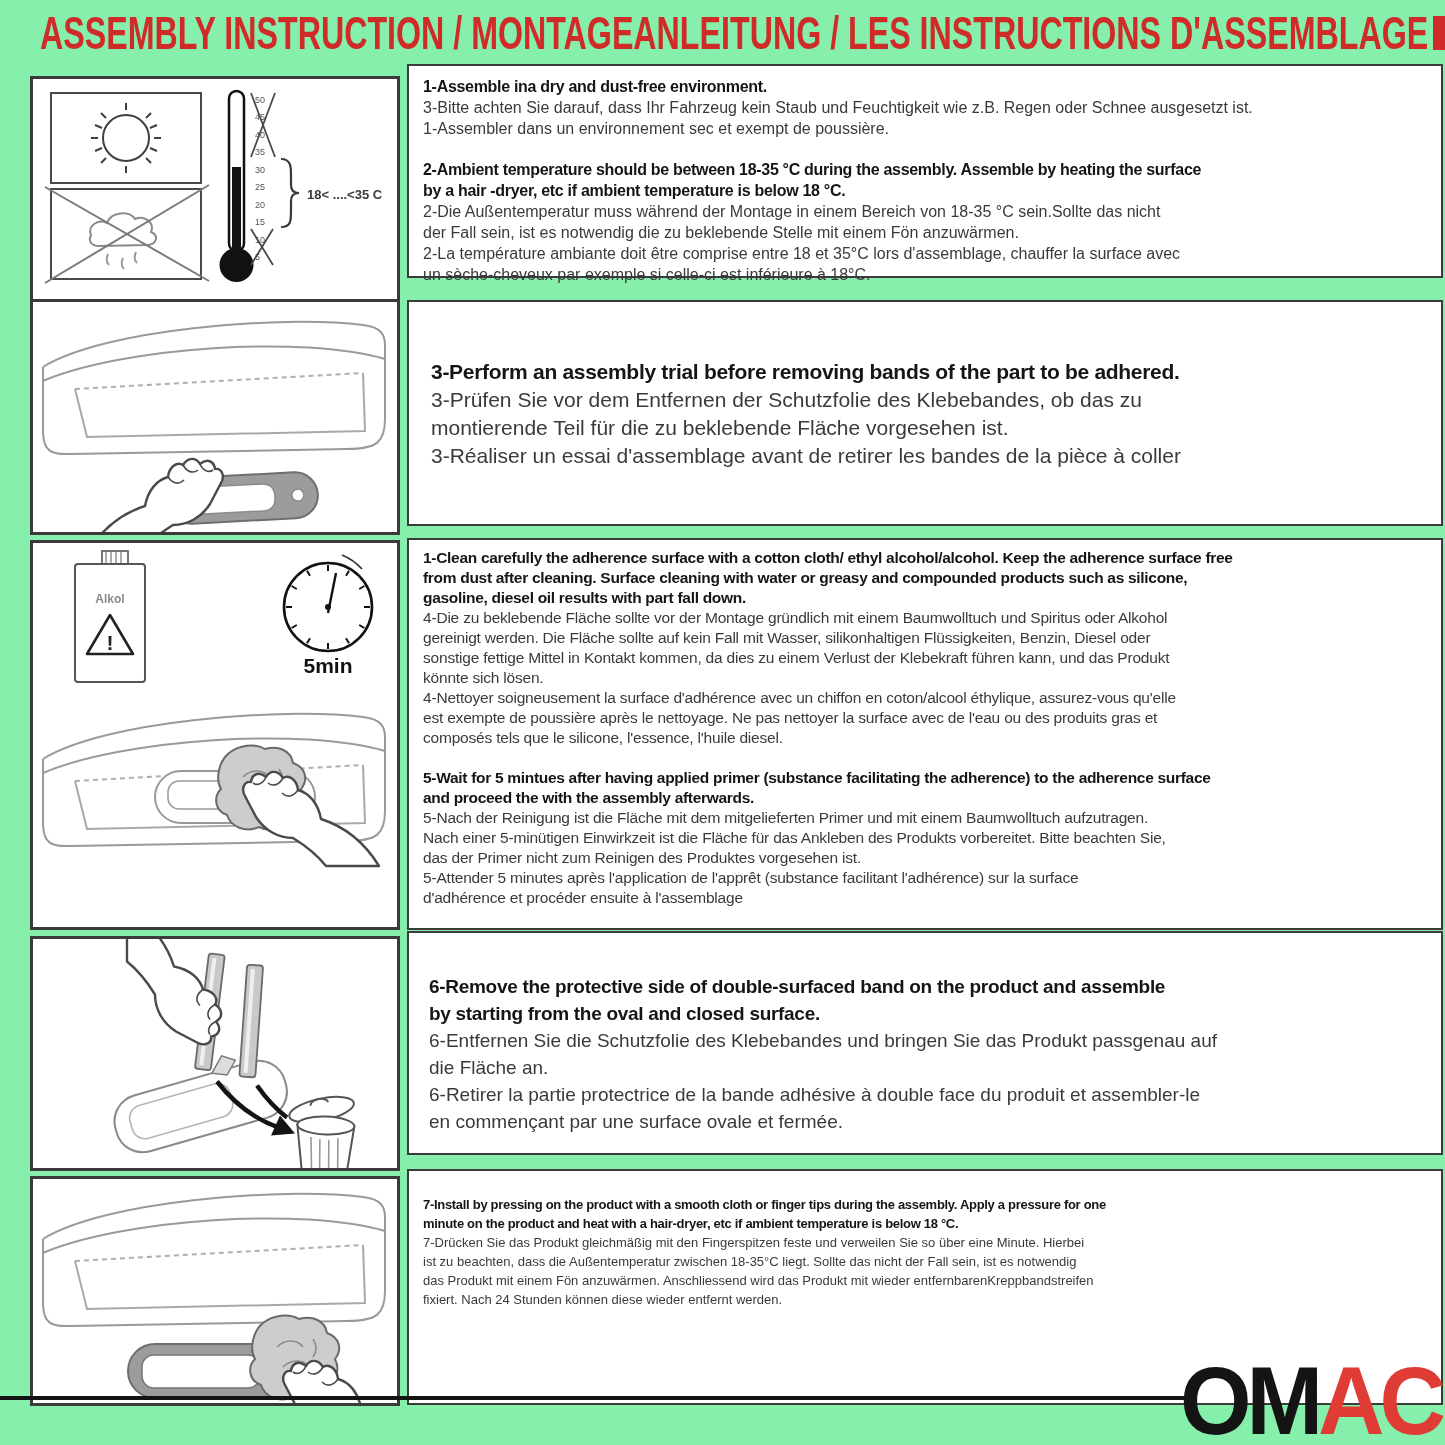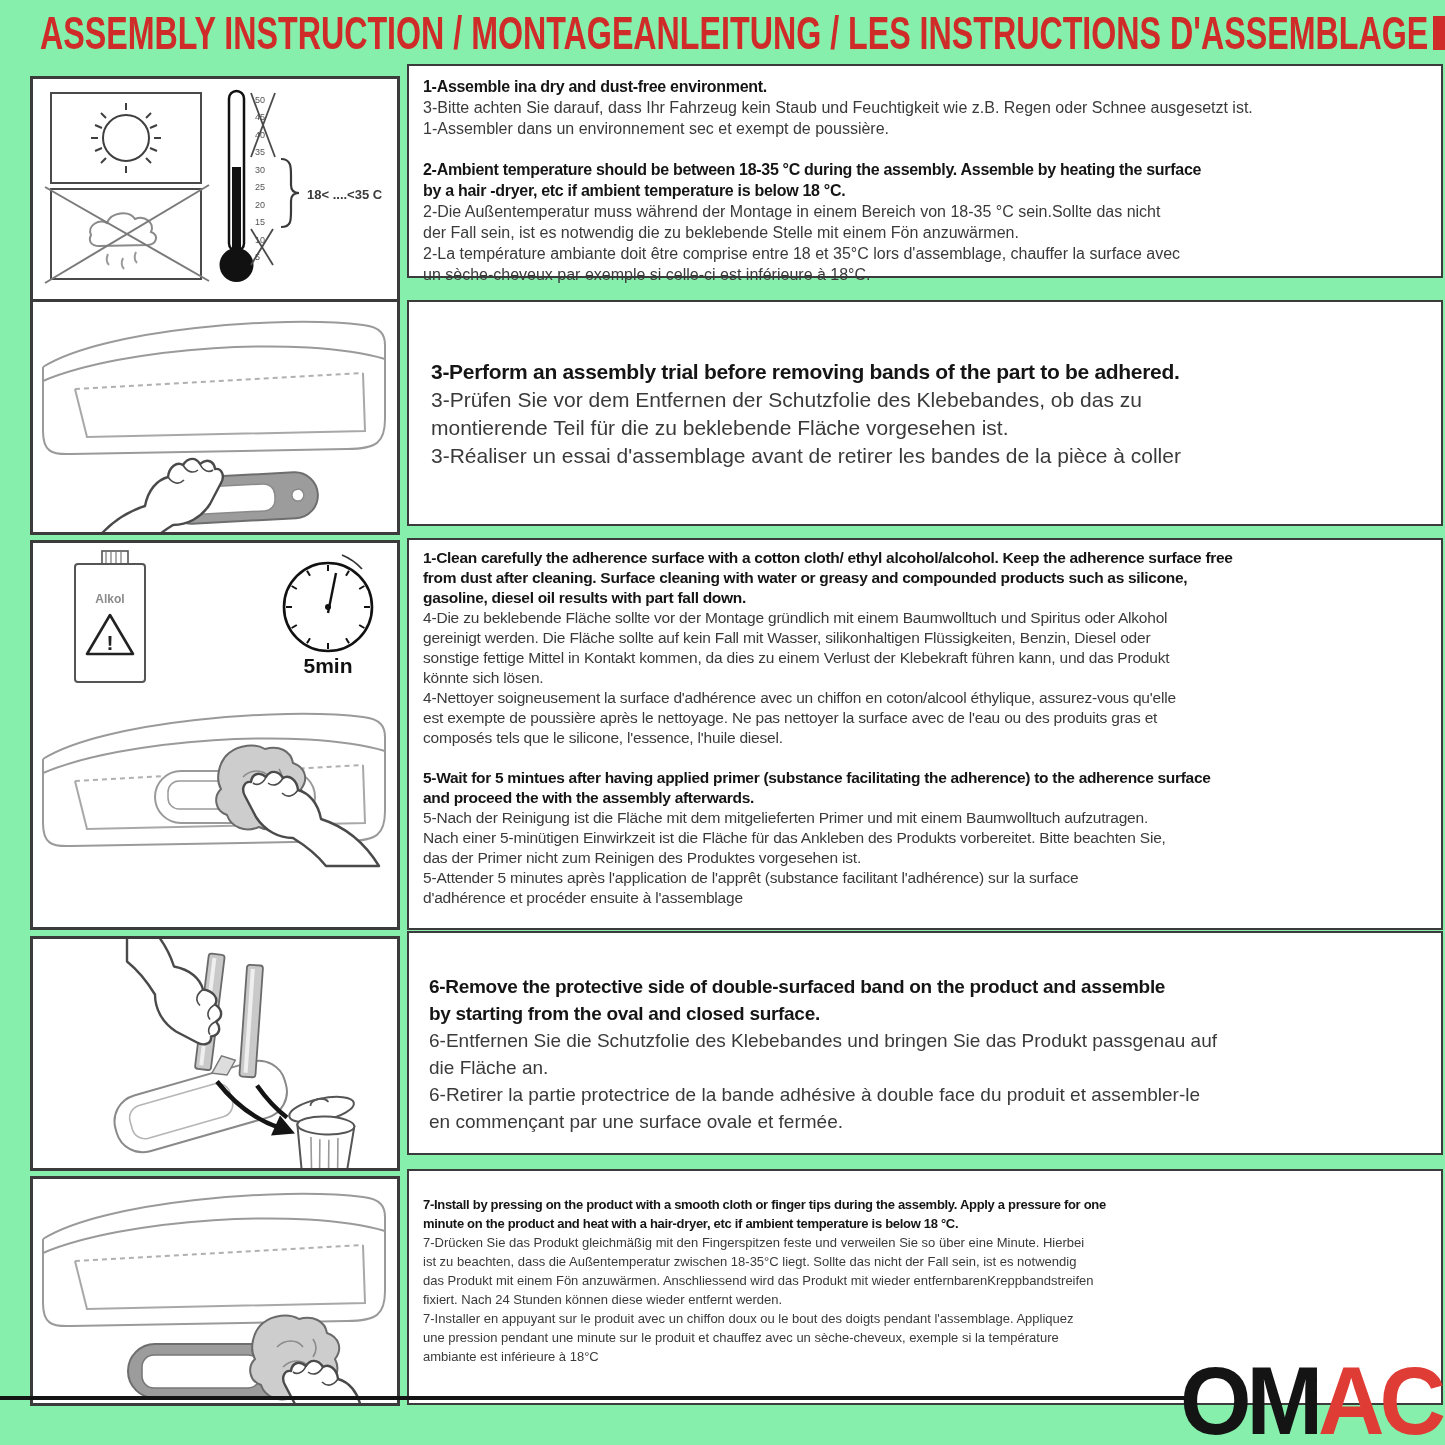--- a/index.html
+++ b/index.html
@@ -326,23 +326,20 @@
       </g>
     </svg>
   </div>
   <div class="rbox t5" style="top:1169px;height:236px;">
     <p class="b">7-Install by pressing on the product with a smooth cloth or finger tips during the assembly. Apply a pressure for one
 minute on the product and heat with a hair-dryer, etc if ambient temperature is below 18 °C.</p>
     <p class="r">7-Drücken Sie das Produkt gleichmäßig mit den Fingerspitzen feste und verweilen Sie so über eine Minute. Hierbei
 ist zu beachten, dass die Außentemperatur zwischen 18-35°C liegt. Sollte das nicht der Fall sein, ist es notwendig
 das Produkt mit einem Fön anzuwärmen. Anschliessend wird das Produkt mit wieder entfernbarenKreppbandstreifen
 fixiert. Nach 24 Stunden können diese wieder entfernt werden.</p>
-    <p class="r">7-Installer en appuyant sur le produit avec un chiffon doux ou le bout des doigts pendant l'assemblage. Appliquez
-une pression pendant une minute sur le produit et chauffez avec un sèche-cheveux, exemple si la température
-ambiante est inférieure à 18°C</p>
   </div>
 
   <div class="footer-line"></div>
   <div class="logo">
     <span class="lk">OM</span><span class="lr">AC</span>
   </div>
 
 </div>
 
 </body></html>

